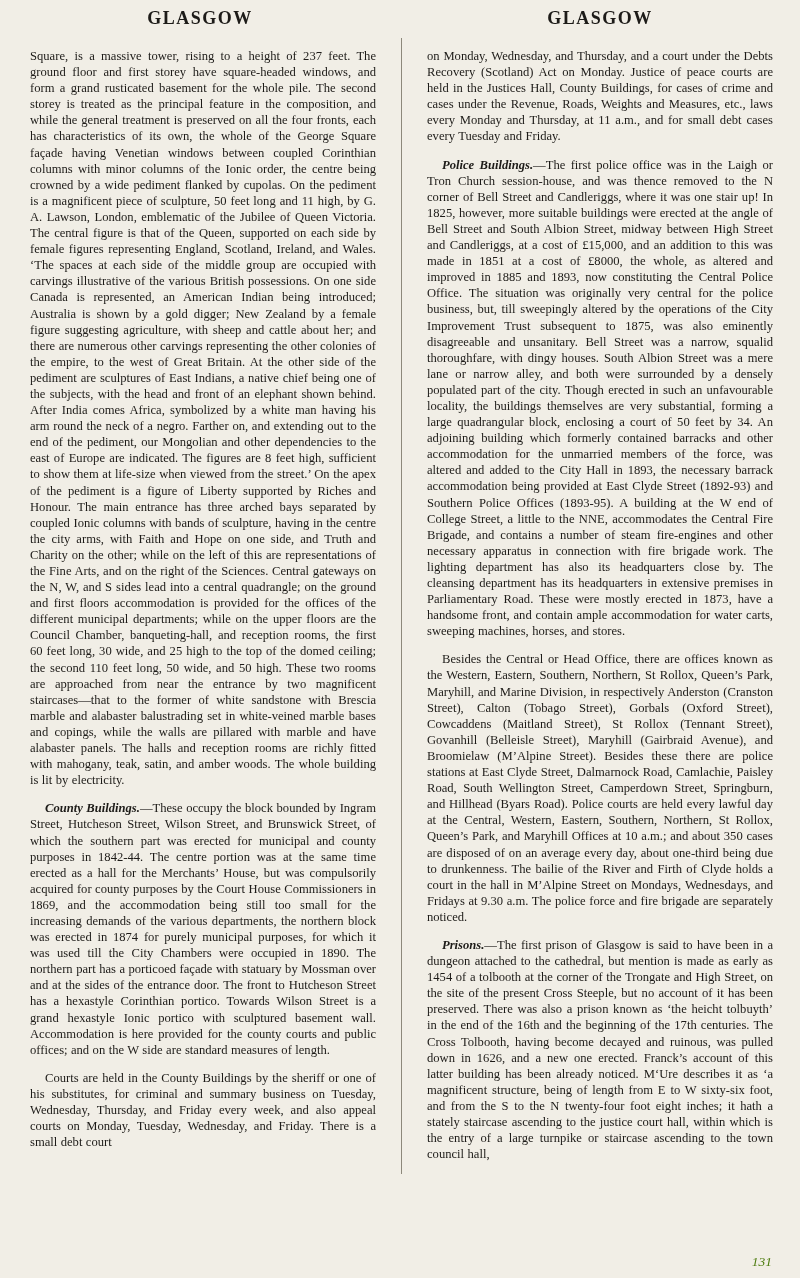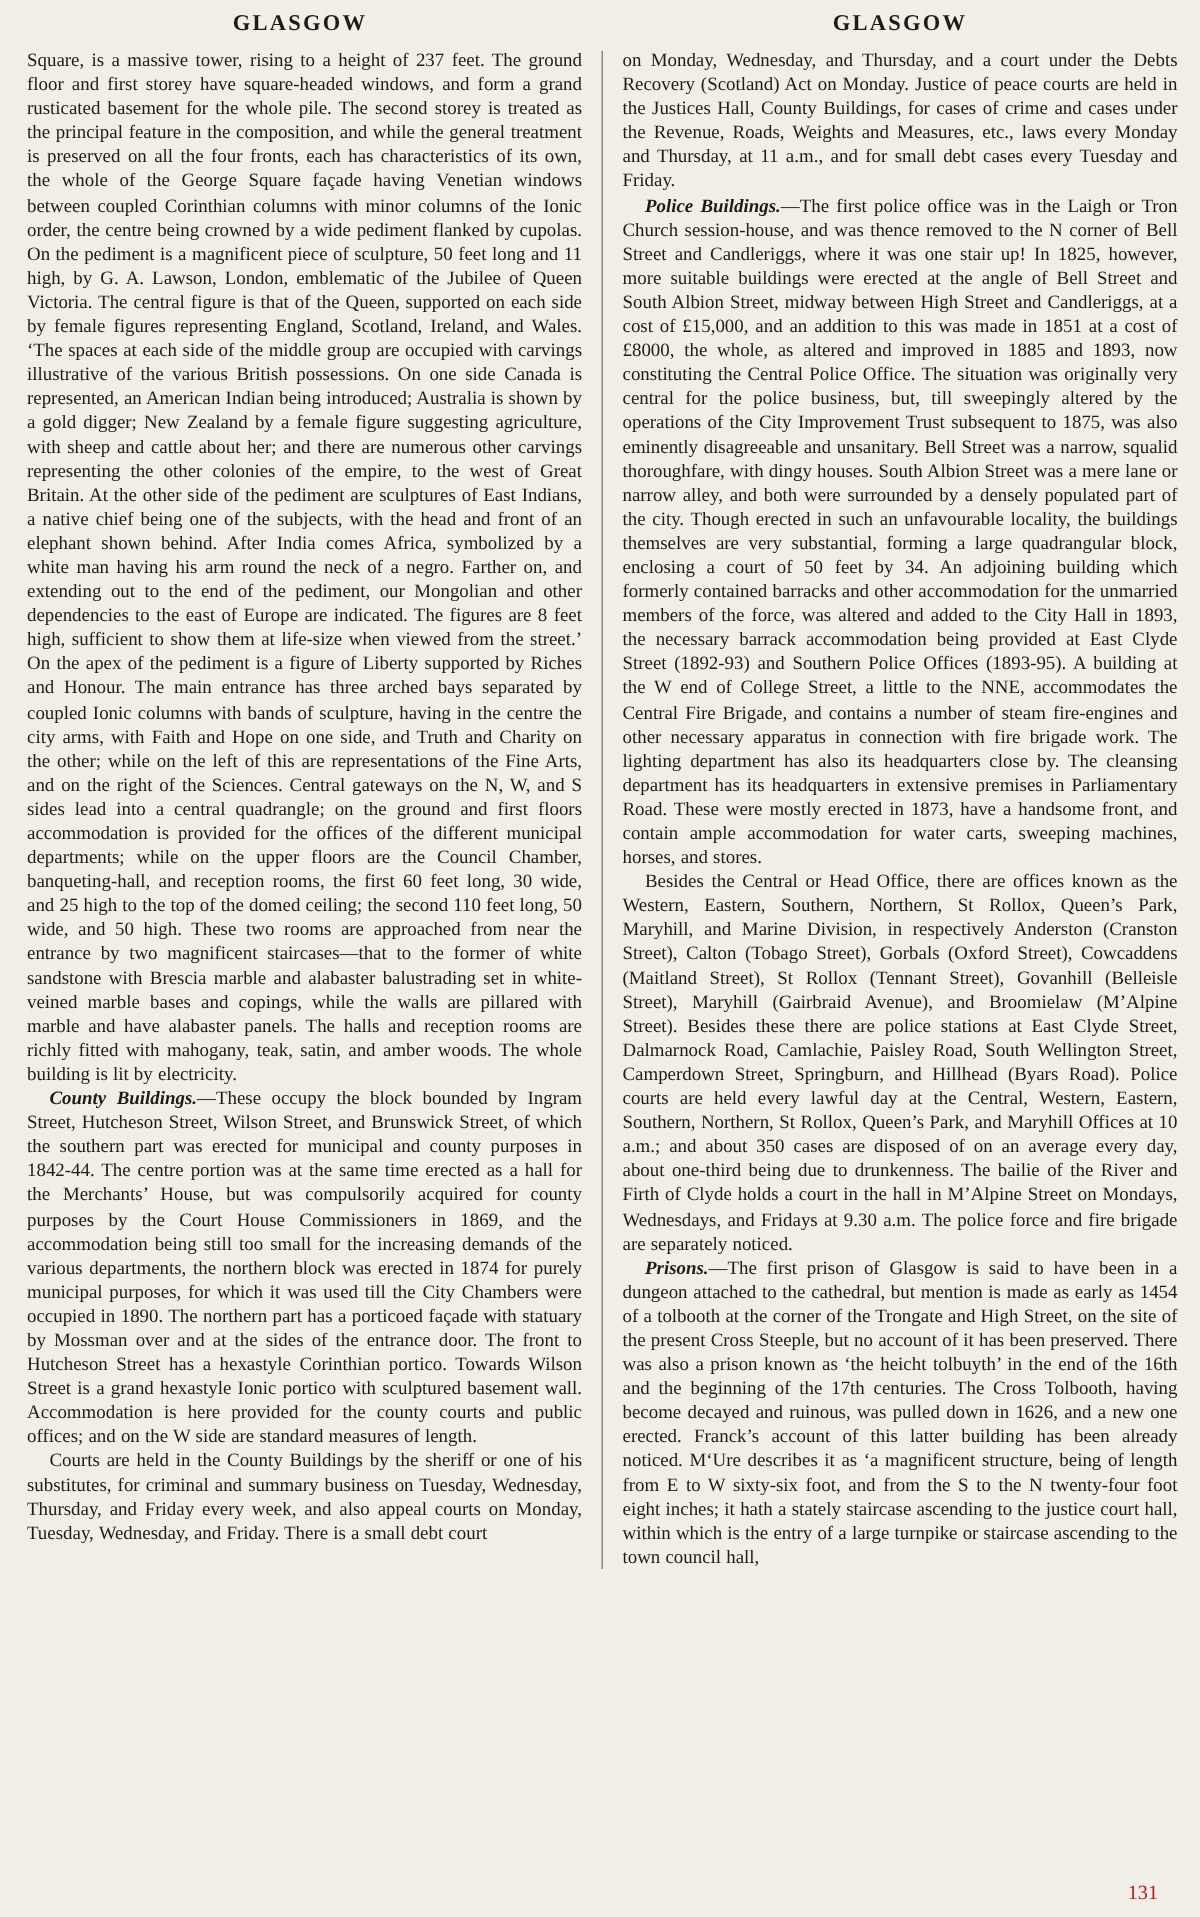--- a/index.html
+++ b/index.html
@@ -22,59 +22,60 @@
     padding-top: 8px;
     position: relative;
   }
   .col-headers {
     display: flex;
   }
   .col-header {
     width: 50%;
     text-align: center;
     font-weight: bold;
-    font-size: 15px;
+    font-size: 18px;
     letter-spacing: 1.5px;
     padding-bottom: 7px;
   }
   .columns {
     display: flex;
     align-items: stretch;
     padding: 0 15px 0 18px;
   }
   .column {
     flex: 1 1 0;
     min-width: 0;
   }
   .divider {
     width: 1px;
     background: #8d887b;
     margin: 2px 13px 0 13px;
   }
   .column p {
-    margin: 0;
+    margin: 12px;
     text-align: justify;
     text-indent: 15px;
     font-size: 12.6px;
     line-height: 16.1px;
     word-spacing: 0.3px;
   }
   .column p.cont {
     text-indent: 0;
   }
   .column p i {
     font-style: italic;
     font-weight: bold;
   }
   .page-number {
     position: absolute;
     right: 28px;
     bottom: 8px;
     font-size: 13.5px;
-    color: #b91c1c;
+    color: #4d7c0f;
+    font-style: italic;
   }
 </style>
 </head>
 <body>
 
 <div class="page">
   <div class="col-headers">
     <div class="col-header">GLASGOW</div>
     <div class="col-header">GLASGOW</div>
   </div>

